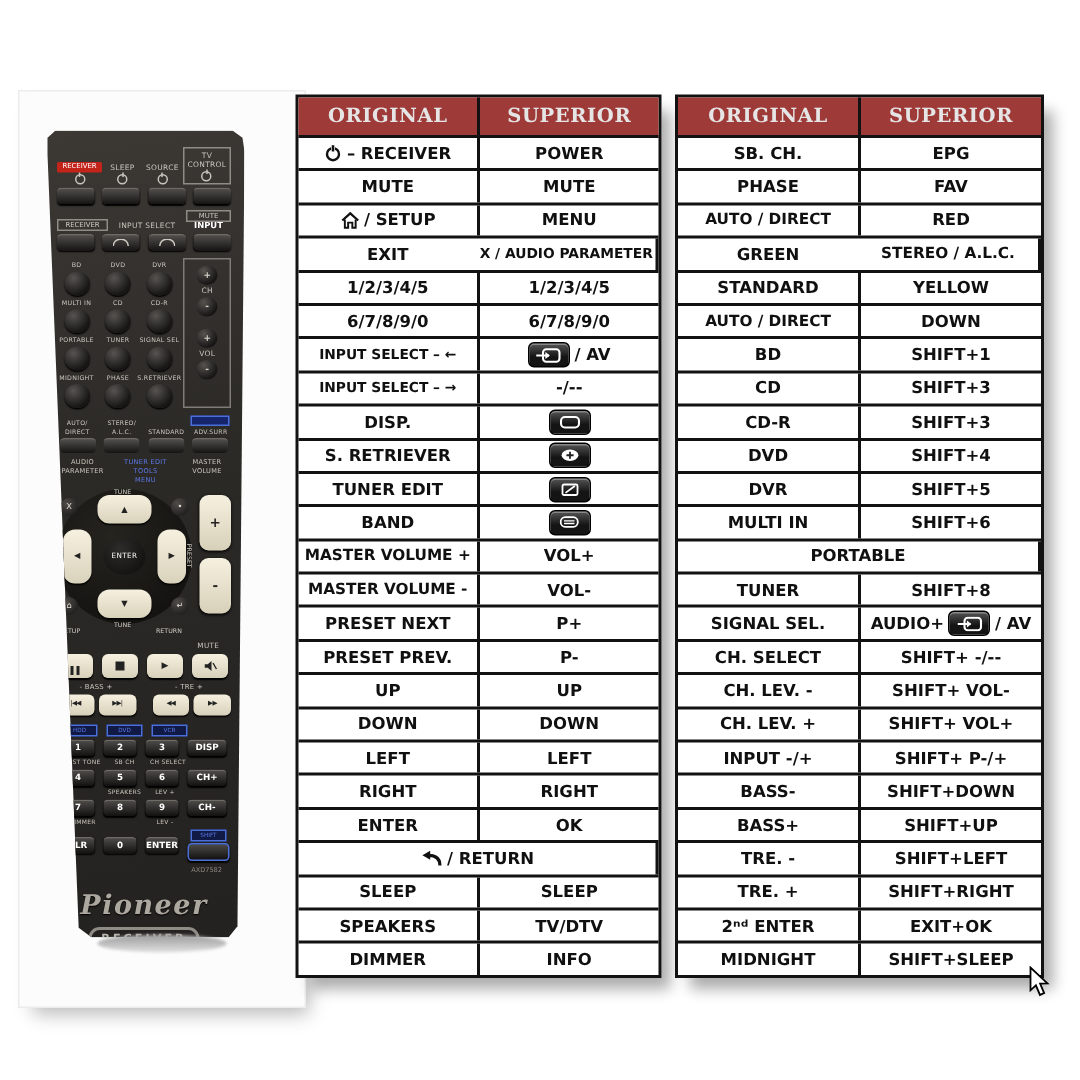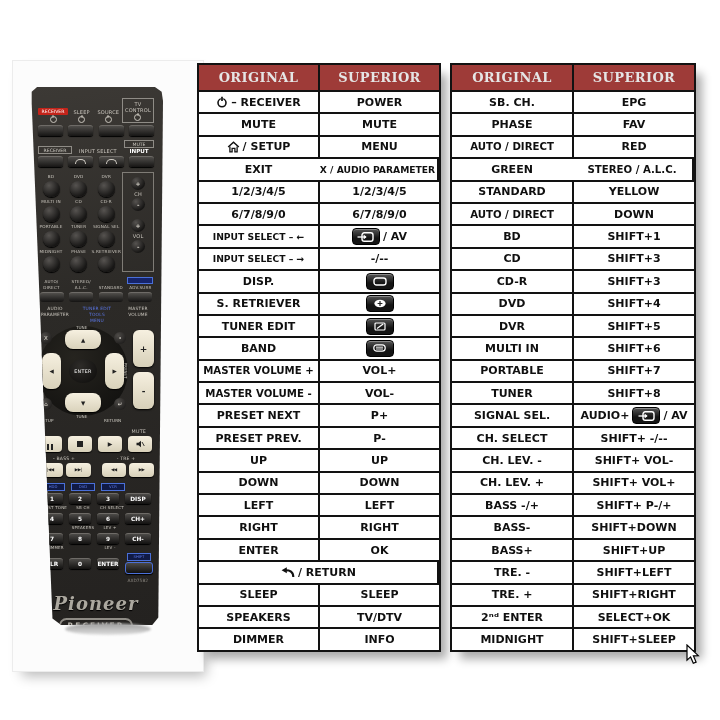--- a/index.html
+++ b/index.html
@@ -755,23 +755,20 @@
           <span>MULTI IN</span>
         </div>
         <div class="td">
           <span>SHIFT+6</span>
         </div>
       </div>
       <div class="trow">
         <div class="td o">
           <span>PORTABLE</span>
         </div>
-        <div class="td">
-          <span>SHIFT+7</span>
-        </div>
       </div>
       <div class="trow">
         <div class="td o">
           <span>TUNER</span>
         </div>
         <div class="td">
           <span>SHIFT+8</span>
         </div>
       </div>
       <div class="trow">
@@ -809,21 +806,21 @@
       <div class="trow">
         <div class="td o">
           <span>CH. LEV. +</span>
         </div>
         <div class="td">
           <span>SHIFT+ VOL+</span>
         </div>
       </div>
       <div class="trow">
         <div class="td o">
-          <span>BASS -/+</span>
+          <span>INPUT -/+</span>
         </div>
         <div class="td">
           <span>SHIFT+ P-/+</span>
         </div>
       </div>
       <div class="trow">
         <div class="td o">
           <span>BASS-</span>
         </div>
         <div class="td">
@@ -852,21 +849,21 @@
         </div>
         <div class="td">
           <span>SHIFT+RIGHT</span>
         </div>
       </div>
       <div class="trow">
         <div class="td o">
           <span>2ⁿᵈ ENTER</span>
         </div>
         <div class="td">
-          <span>SELECT+OK</span>
+          <span>EXIT+OK</span>
         </div>
       </div>
       <div class="trow">
         <div class="td o">
           <span>MIDNIGHT</span>
         </div>
         <div class="td">
           <span>SHIFT+SLEEP</span>
         </div>
       </div>

